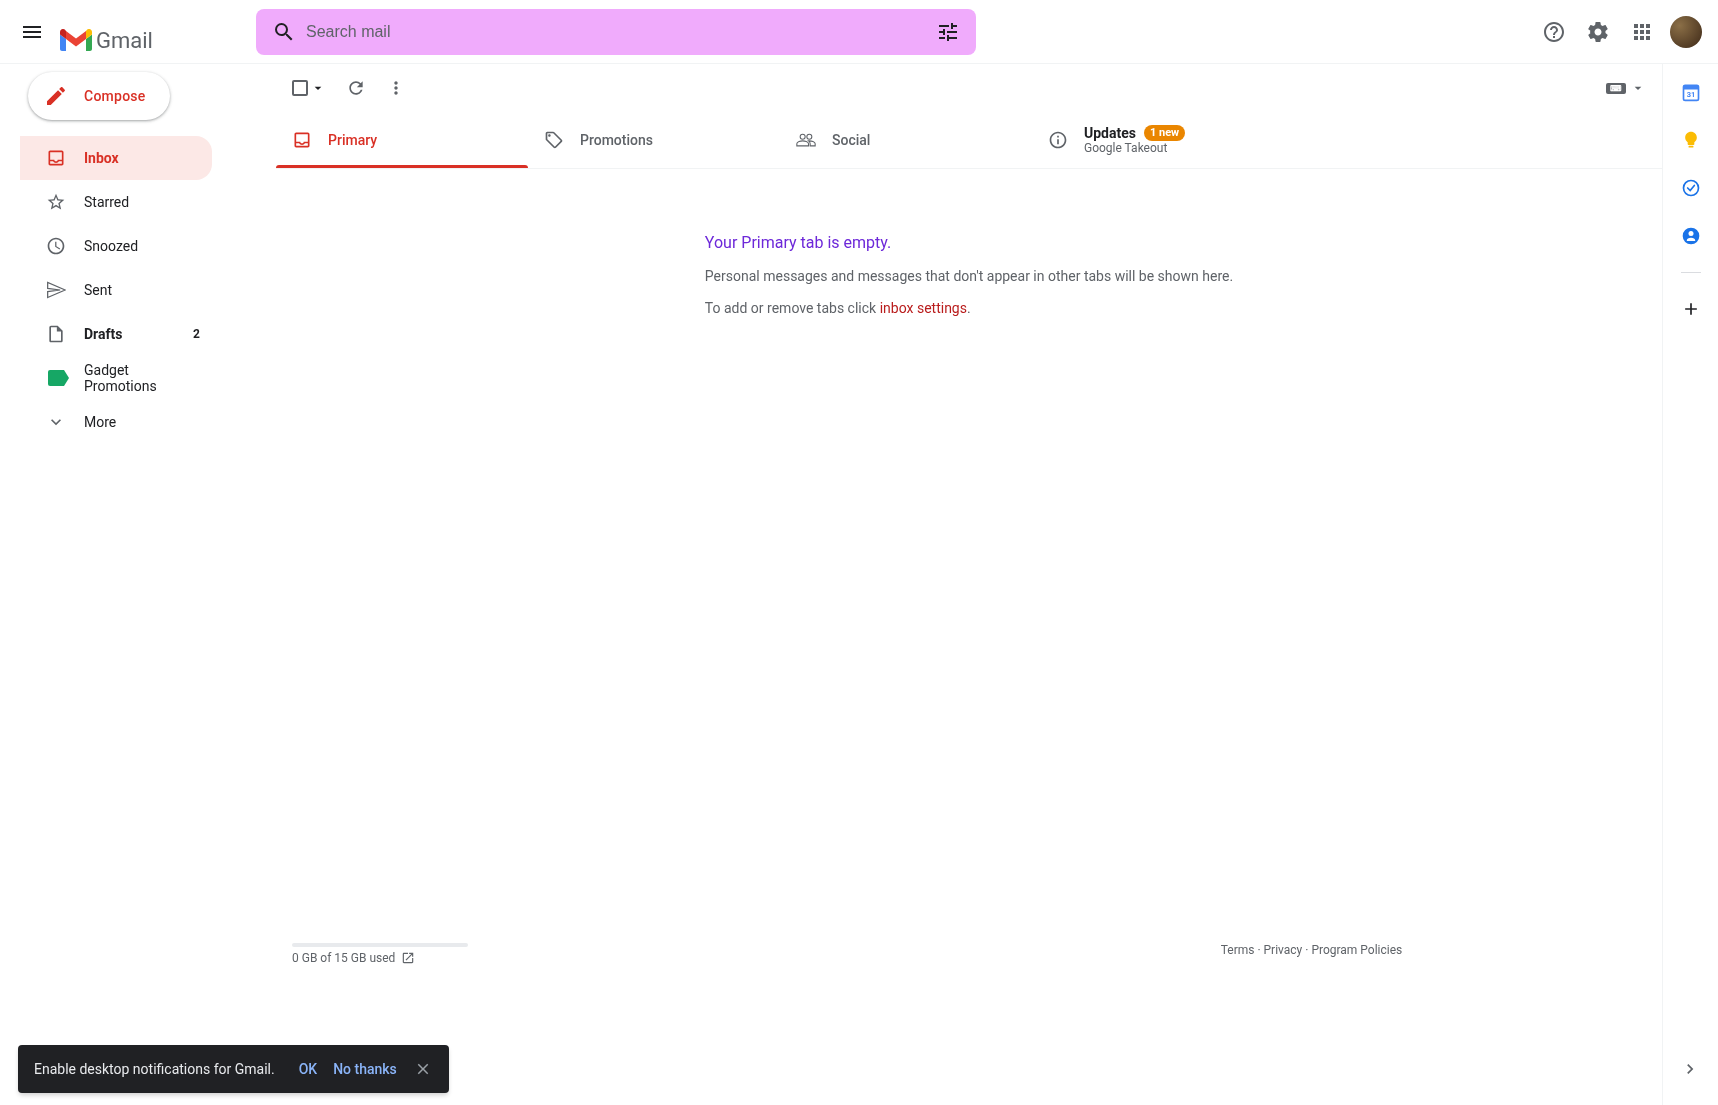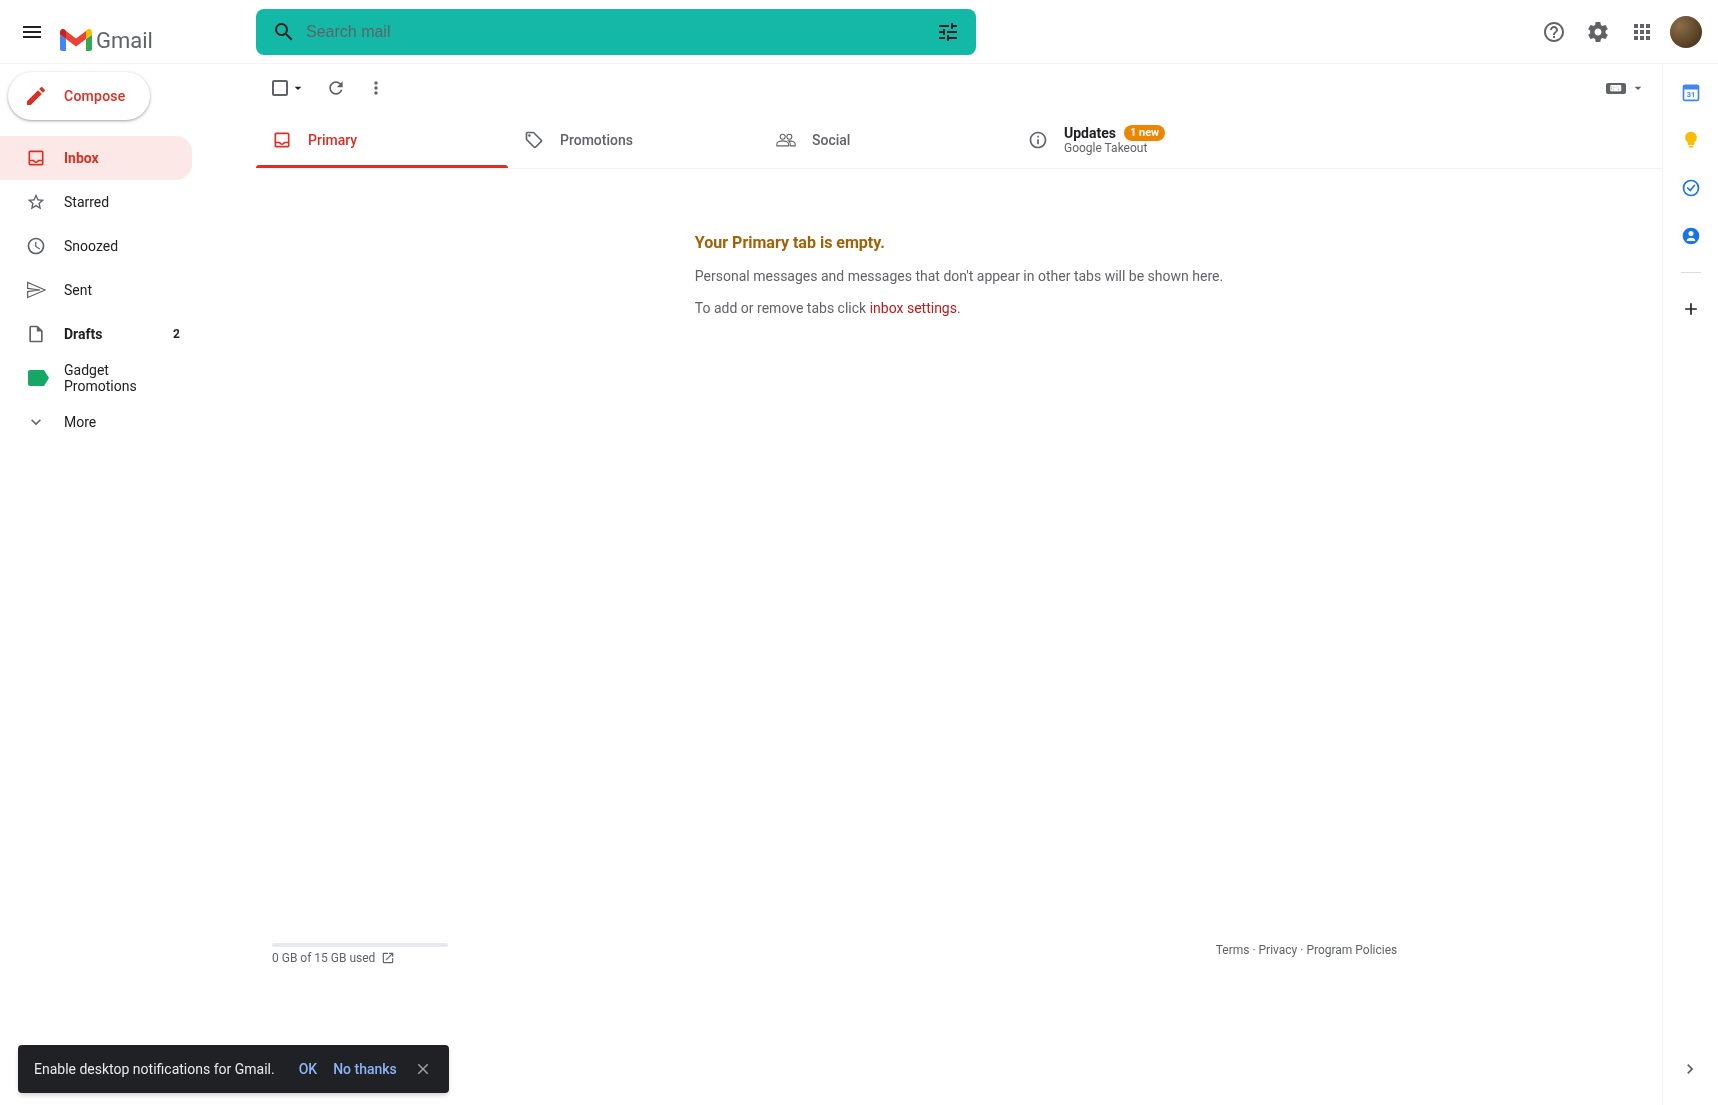--- a/index.html
+++ b/index.html
@@ -4,33 +4,33 @@
   <style>
     * { box-sizing: border-box; margin: 0; padding: 0; }
     body { font-family: 'Google Sans', Roboto, Arial, sans-serif; font-size: 14px; color: #202124; background: #fff; overflow: hidden; height: 100vh; }
     
     
     .header { display: flex; align-items: center; height: 64px; padding: 8px; border-bottom: 1px solid #f1f3f4; }
     .header-left { display: flex; align-items: center; min-width: 248px; padding-right: 30px; }
     .main-menu { width: 48px; height: 48px; display: flex; align-items: center; justify-content: center; cursor: pointer; border-radius: 50%; }
     .logo-wrap { display: flex; align-items: center; padding-left: 4px; margin-top: 18px; }
     .logo-text { font-size: 22px; color: #5f6368; padding-left: 4px; }
-    .search-form { flex: 1; max-width: 720px; display: flex; align-items: center; background: #14b8a6; border-radius: 8px; height: 46px; padding: 0 6px; }
+    .search-form { flex: 1; max-width: 720px; display: flex; align-items: center; background: #f0abfc; border-radius: 8px; height: 46px; padding: 0 6px; }
     .search-btn { width: 44px; height: 44px; display: flex; align-items: center; justify-content: center; cursor: pointer; border-radius: 50%; }
     .search-input { flex: 1; border: none; background: transparent; font-size: 16px; outline: none; color: #202124; }
     .search-input::placeholder { color: #5f6368; }
     .header-right { display: flex; align-items: center; margin-left: auto; padding-right: 4px; gap: 4px; }
     .header-icon { width: 40px; height: 40px; display: flex; align-items: center; justify-content: center; cursor: pointer; border-radius: 50%; color: #5f6368; }
     .avatar { width: 32px; height: 32px; border-radius: 50%; background: radial-gradient(circle at 30% 30%, #8b6f47, #3d2817); margin: 4px; cursor: pointer; }
 
     
     .body { display: flex; height: calc(100vh - 64px); }
     
     
-    .sidebar { width: 256px; padding-top: 8px; display: flex; flex-direction: column; }
+    .sidebar { width: 256px; padding-top: 8px; display: flex; flex-direction: column; margin-left: 20px; }
     .compose-btn { display: flex; align-items: center; gap: 16px; height: 48px; border-radius: 24px; padding: 0 24px 0 16px; margin: 0 0 16px 8px; box-shadow: 0 1px 2px 0 rgba(60,64,67,.3), 0 1px 3px 1px rgba(60,64,67,.15); width: fit-content; cursor: pointer; background: #fff; color: #d93025; font-weight: 500; font-size: 14px; letter-spacing: .25px; }
     .nav-item { display: flex; align-items: center; height: 44px; padding: 0 12px 0 26px; border-radius: 0 16px 16px 0; cursor: pointer; color: #202124; font-size: 14px; margin-right: 64px; }
     .nav-item.active { background: #fce8e6; color: #d93025; font-weight: 700; }
     .nav-item.active .nav-icon { color: #d93025; }
     .nav-item.bold { font-weight: 700; }
     .nav-icon { width: 20px; height: 20px; margin-right: 18px; display: flex; align-items: center; justify-content: center; color: #5f6368; }
     .nav-label { flex: 1; }
     .nav-count { font-size: 12px; }
     .label-icon { width: 16px; height: 16px; background: #16a765; border-radius: 2px 0 0 2px; position: relative; }
     .label-icon::after { content: ''; position: absolute; right: -5px; top: 0; border-top: 8px solid transparent; border-bottom: 8px solid transparent; border-left: 5px solid #16a765; }
@@ -53,21 +53,21 @@
     .tab.active::after { content: ''; position: absolute; bottom: 0; left: 0; right: 0; height: 3px; background: #d93025; border-radius: 3px 3px 0 0; }
     .tab-icon { width: 20px; height: 20px; margin-right: 16px; display: flex; align-items: center; justify-content: center; }
     .tab-text { display: flex; flex-direction: column; }
     .tab-label-row { display: flex; align-items: flex-end; gap: 8px; }
     .tab-sub { font-size: 12px; color: #5f6368; font-weight: 400; }
     .badge { background: #ea8600; color: #fff; font-size: 11px; padding: 0 6px; border-radius: 10px; font-weight: 700; line-height: 16px; }
 
     
     .empty { padding: 64px 40px 0; text-align: left; color: #5f6368; display: flex; flex-direction: column; align-items: center; }
     .empty-inner { text-align: left; }
-    .empty-title { font-size: 16px; color: #a16207; margin-bottom: 16px; font-weight: 700; }
+    .empty-title { font-size: 16px; color: #6d28d9; margin-bottom: 16px; font-weight: 400; }
     .empty-line { font-size: 14px; margin-bottom: 16px; }
     .link { color: #b91c1c; text-decoration: none; cursor: pointer; }
 
     
     .footer { margin-top: auto; padding: 8px 16px 140px; display: flex; justify-content: space-between; font-size: 12px; color: #5f6368; gap: 16px; }
     .footer-col { flex: 1; }
     .footer-center { text-align: center; }
     .footer-right { text-align: right; }
     .storage-bar { width: 176px; height: 4px; background: #e8eaed; border-radius: 2px; margin-bottom: 4px; }
     .storage-text { display: flex; align-items: center; gap: 6px; }

